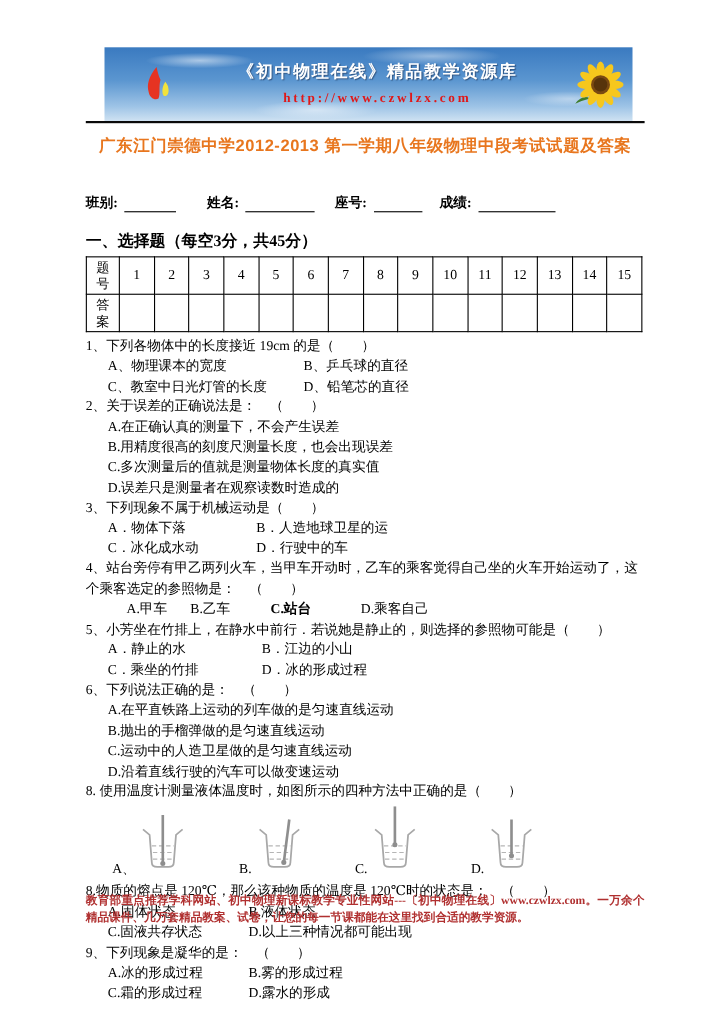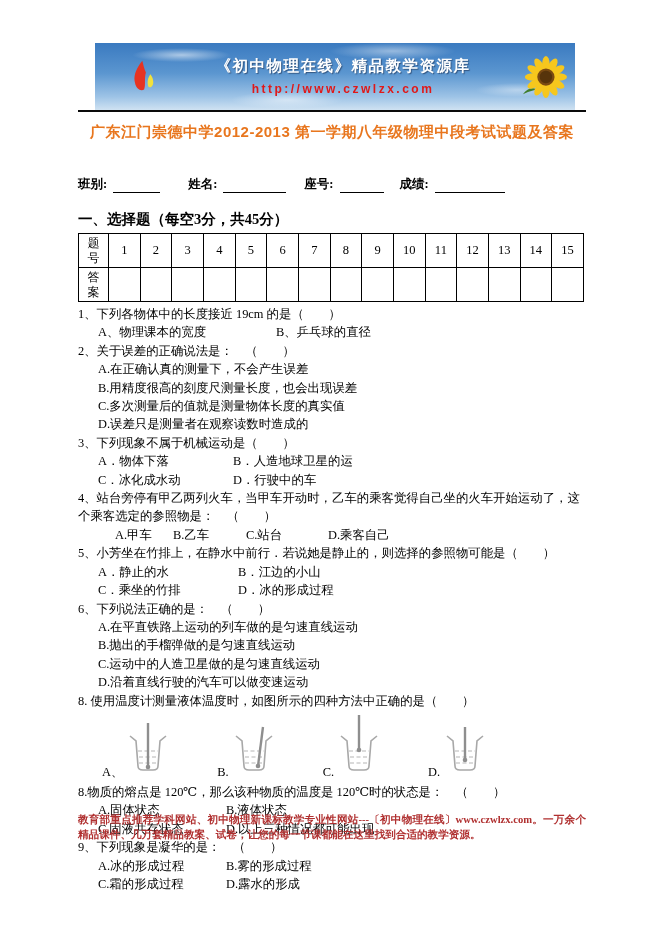--- a/index.html
+++ b/index.html
@@ -21,21 +21,21 @@
   }
   .banner .logo{margin-left:30px;flex:0 0 auto;}
   .banner-center{flex:1;text-align:center;line-height:1;}
   .banner-title{
     color:#ffffff;font-weight:bold;font-size:15.5px;letter-spacing:1.5px;
     font-family:"Liberation Sans","DejaVu Sans",sans-serif;
     text-shadow:1px 1px 1px rgba(40,70,110,.8);
   }
   .banner-url{
     margin-top:10px;color:#e01818;font-weight:bold;font-size:12px;letter-spacing:2.5px;
-    font-family:Liberation Sans, sans-serif;
+    font-family:Liberation Serif, serif;
   }
   .banner .flower{margin-right:8px;flex:0 0 auto;}
   .rule{border-top:2.5px solid #0a0a0a;margin:0;}
 
   
   .doc-title{
     margin-top:11px;text-align:center;color:#e8761e;font-weight:bold;font-size:15px;
     font-family:"Liberation Sans","DejaVu Sans",sans-serif;letter-spacing:0.5px;
   }
   .student-row{margin-top:34px;font-size:12.5px;font-weight:bold;white-space:nowrap;}
@@ -58,21 +58,21 @@
   .q-lead{white-space:normal;}
   .optrow{margin-left:20px;}
   .optrow .c1{display:inline-block;}
   .cw178{width:178px;}
   .cw135{width:135px;}
   .cw140{width:140px;}
   .cw128{width:128px;}
   .q4row{margin-left:16px;}
   .q4row .o1{display:inline-block;width:79px;text-align:center;}
   .q4row .o2{display:inline-block;width:73px;}
-  .q4row .o3{display:inline-block;width:82px;}
+  .q4row .o3{display:inline-block;width:82px;font-weight:bold;}
 
   
   .fig{display:flex;align-items:flex-end;gap:48px;margin:3px 0 2px 24px;height:68px;}
   .fig-item{display:flex;align-items:flex-end;gap:2px;}
   .fig-label{font-size:12.4px;line-height:14px;padding-bottom:2px;}
   .beaker{display:block;}
 
   
   .footer{
     position:absolute;top:812px;left:78px;width:508px;
@@ -166,20 +166,21 @@
       <td></td>
     </tr>
   </tbody>
     </table>
 
   <div class="qs">
 
     <div>
       <div class="q-lead">1、下列各物体中的长度接近 19cm 的是（　　）</div>
       <div class="optrow"><span class="c1 cw178">A、物理课本的宽度</span><span>B、乒乓球的直径</span></div>
+      <div class="optrow"><span class="c1 cw178">C、教室中日光灯管的长度</span><span>D、铅笔芯的直径</span></div>
     </div>
 
     <div>
       <div class="q-lead">2、关于误差的正确说法是：　（　　）</div>
       <div class="optrow">A.在正确认真的测量下，不会产生误差</div>
       <div class="optrow">B.用精度很高的刻度尺测量长度，也会出现误差</div>
       <div class="optrow">C.多次测量后的值就是测量物体长度的真实值</div>
       <div class="optrow">D.误差只是测量者在观察读数时造成的</div>
     </div>
 

